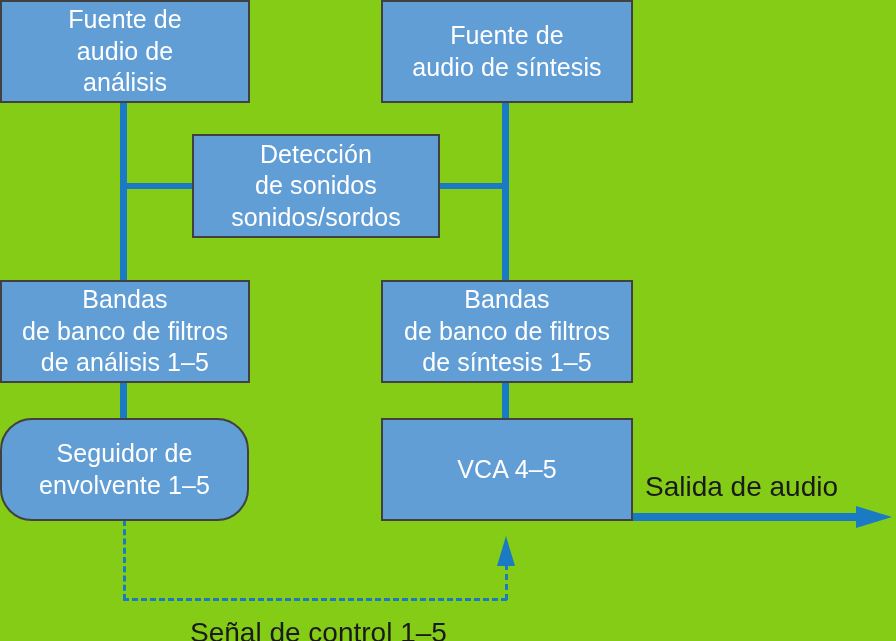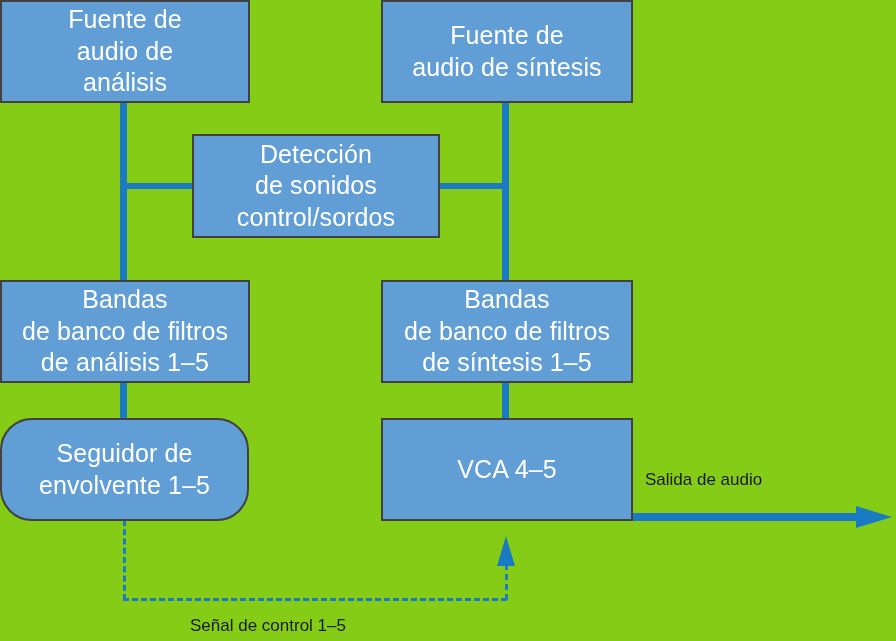--- a/index.html
+++ b/index.html
@@ -36,21 +36,21 @@
     z-index: 3;
   }
   .wire {
     position: absolute;
     background: #1b7ac4;
     z-index: 1;
   }
   .label {
     position: absolute;
     color: #1a1a1a;
-    font-size: 17px;
+    font-size: 28px;
     line-height: 1.2;
     white-space: nowrap;
     z-index: 4;
   }
   .dashed-v {
     position: absolute;
     border-left: 3px dashed #1b7ac4;
     z-index: 1;
   }
   .dashed-h {
@@ -109,21 +109,21 @@
   </div>
 
   <div class="node" style="left:381px; top:0px; width:252px; height:103px;">
     <span>Fuente de
 audio de síntesis</span>
   </div>
 
   <div class="node" style="left:192px; top:134px; width:248px; height:104px;">
     <span>Detección
 de sonidos
-control/sordos</span>
+sonidos/sordos</span>
   </div>
 
   <div class="node" style="left:0px; top:280px; width:250px; height:103px;">
     <span>Bandas
 de banco de filtros
 de análisis 1–5</span>
   </div>
 
   <div class="node" style="left:381px; top:280px; width:252px; height:103px;">
     <span>Bandas

